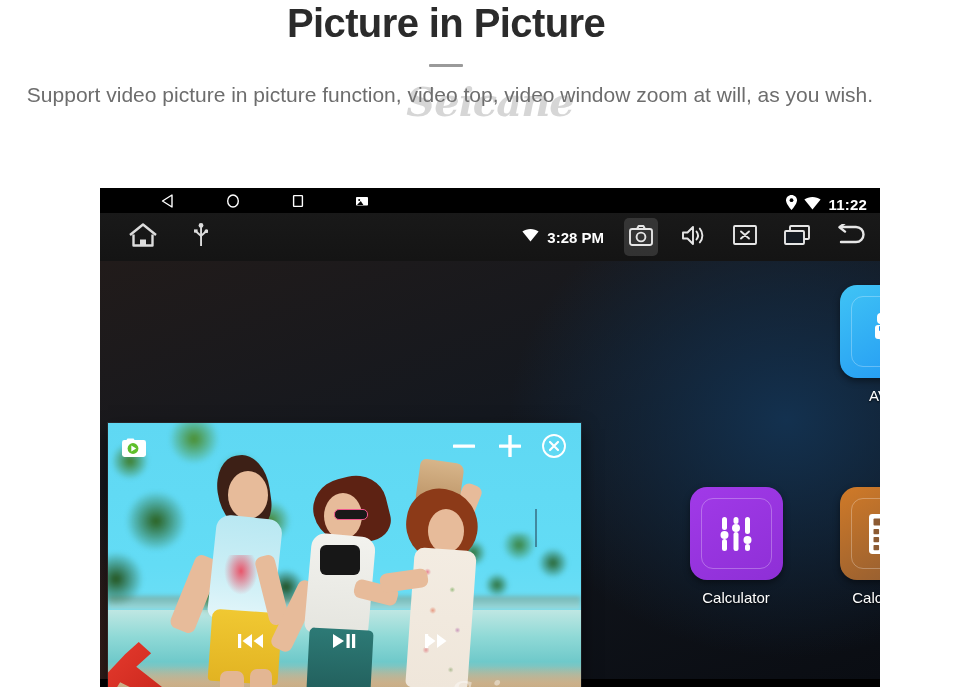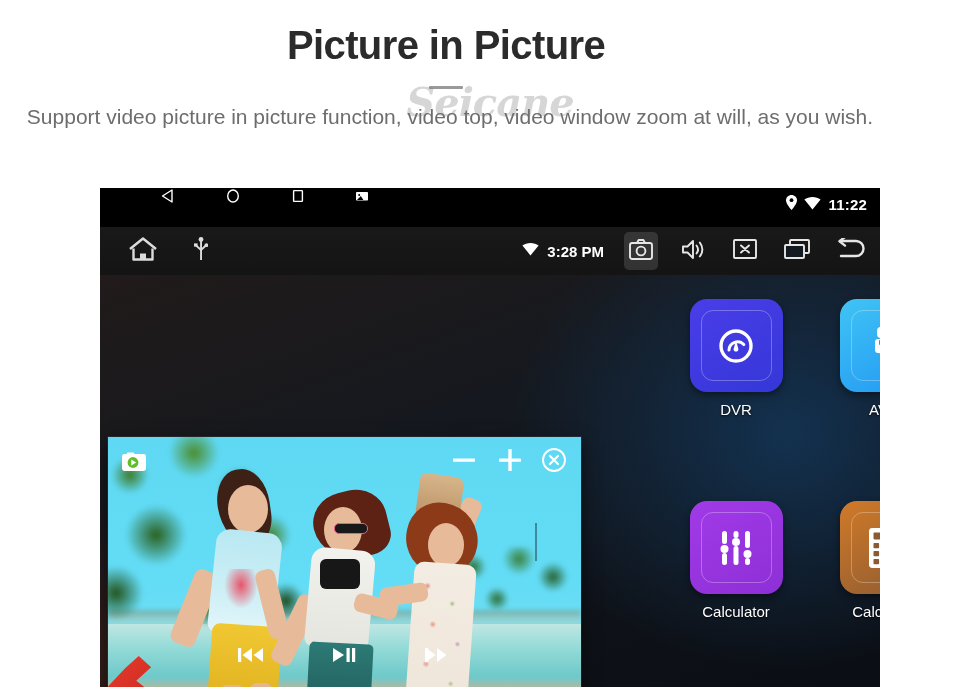--- a/index.html
+++ b/index.html
@@ -4,21 +4,21 @@
 <style>
   * { box-sizing: border-box; margin: 0; padding: 0; }
   html, body {
     width: 980px; height: 687px;
     background: #ffffff;
     font-family: "Liberation Sans", sans-serif;
     overflow: hidden;
   }
 
   
-  .page-header { width: 892px; padding-top: 22px; position: relative; }
+  .page-header { width: 892px; position: relative; }
   .page-title {
     text-align: center;
     font-size: 40px;
     font-weight: bold;
     color: #2b2b2b;
     letter-spacing: -0.6px;
     line-height: 1.15;
   }
   .title-divider {
     width: 34px; height: 3px;
@@ -53,24 +53,24 @@
     position: absolute;
     left: 100px; top: 188px;
     width: 780px; height: 499px;
     overflow: hidden;
     background: #000;
   }
 
   
   .statusbar {
     position: relative;
-    height: 39px;
+    height: 25px;
     background: #000000;
     display: flex;
-    align-items: flex-start;
+    align-items: flex-end;
   }
   .sb-navgroup { display: flex; align-items: center; gap: 49px; margin-left: 60px; }
   .sb-right {
     position: absolute; right: 13px; top: 0; height: 33px;
     display: flex; align-items: center; gap: 7px;
   }
   .sb-time { color: #fff; font-size: 15px; font-weight: bold; letter-spacing: 0.2px; }
 
   
   .toolbar {
@@ -425,30 +425,20 @@
       <div class="app-cell" id="cell-wheelkey" style="left: 336px; top: 226px;">
         <div class="app-tile" id="tile-wheelkey" style="background: linear-gradient(150deg, rgb(167, 52, 216) 0%, rgb(142, 40, 192) 100%);">
           <svg width="40" height="40" viewBox="0 0 40 40">
               <circle cx="20" cy="20" r="14" fill="#fff"></circle>
               <circle cx="20" cy="20" r="5.4" fill="#8e28c0"></circle>
             </svg>
         </div>
         <div class="app-label">Wheelkey Study</div>
       </div>
 
-      <div class="app-cell" id="cell-dvr" style="left: 558px; top: 24px;">
-        <div class="app-tile" id="tile-dvr" style="background: linear-gradient(150deg, rgb(74, 61, 232) 0%, rgb(52, 55, 216) 100%);">
-          <svg width="46" height="46" viewBox="0 0 46 46">
-              <circle cx="23" cy="23" r="15" fill="none" stroke="#fff" stroke-width="3.4"></circle>
-              <path d="M16 27a8.5 8.5 0 0 1 14.8-5.4" fill="none" stroke="#fff" stroke-width="3" stroke-linecap="round"></path>
-              <path d="M23 28.5c-1.6 0-2.6-1.2-2.4-2.6l2.4-8.4 2.4 8.4c0.2 1.4-0.8 2.6-2.4 2.6z" fill="#fff"></path>
-            </svg>
-        </div>
-        <div class="app-label">DVR</div>
-      </div>
 
       <div class="app-cell" id="cell-avin" style="left: 708px; top: 24px;">
         <div class="app-tile" id="tile-avin" style="background: linear-gradient(150deg, rgb(64, 196, 245) 0%, rgb(33, 150, 243) 100%);">
           <svg width="44" height="46" viewBox="0 0 44 46">
               <rect x="13" y="4" width="9" height="11" rx="4" fill="#fff"></rect>
               <rect x="11" y="16" width="13" height="14" rx="3" fill="#fff"></rect>
               <path d="M17.5 30c0 7 14 6 14 0V13" fill="none" stroke="#fff" stroke-width="3.4" stroke-linecap="round"></path>
               <rect x="15" y="17" width="4" height="5" rx="1" fill="#2196f3"></rect>
             </svg>
         </div>

